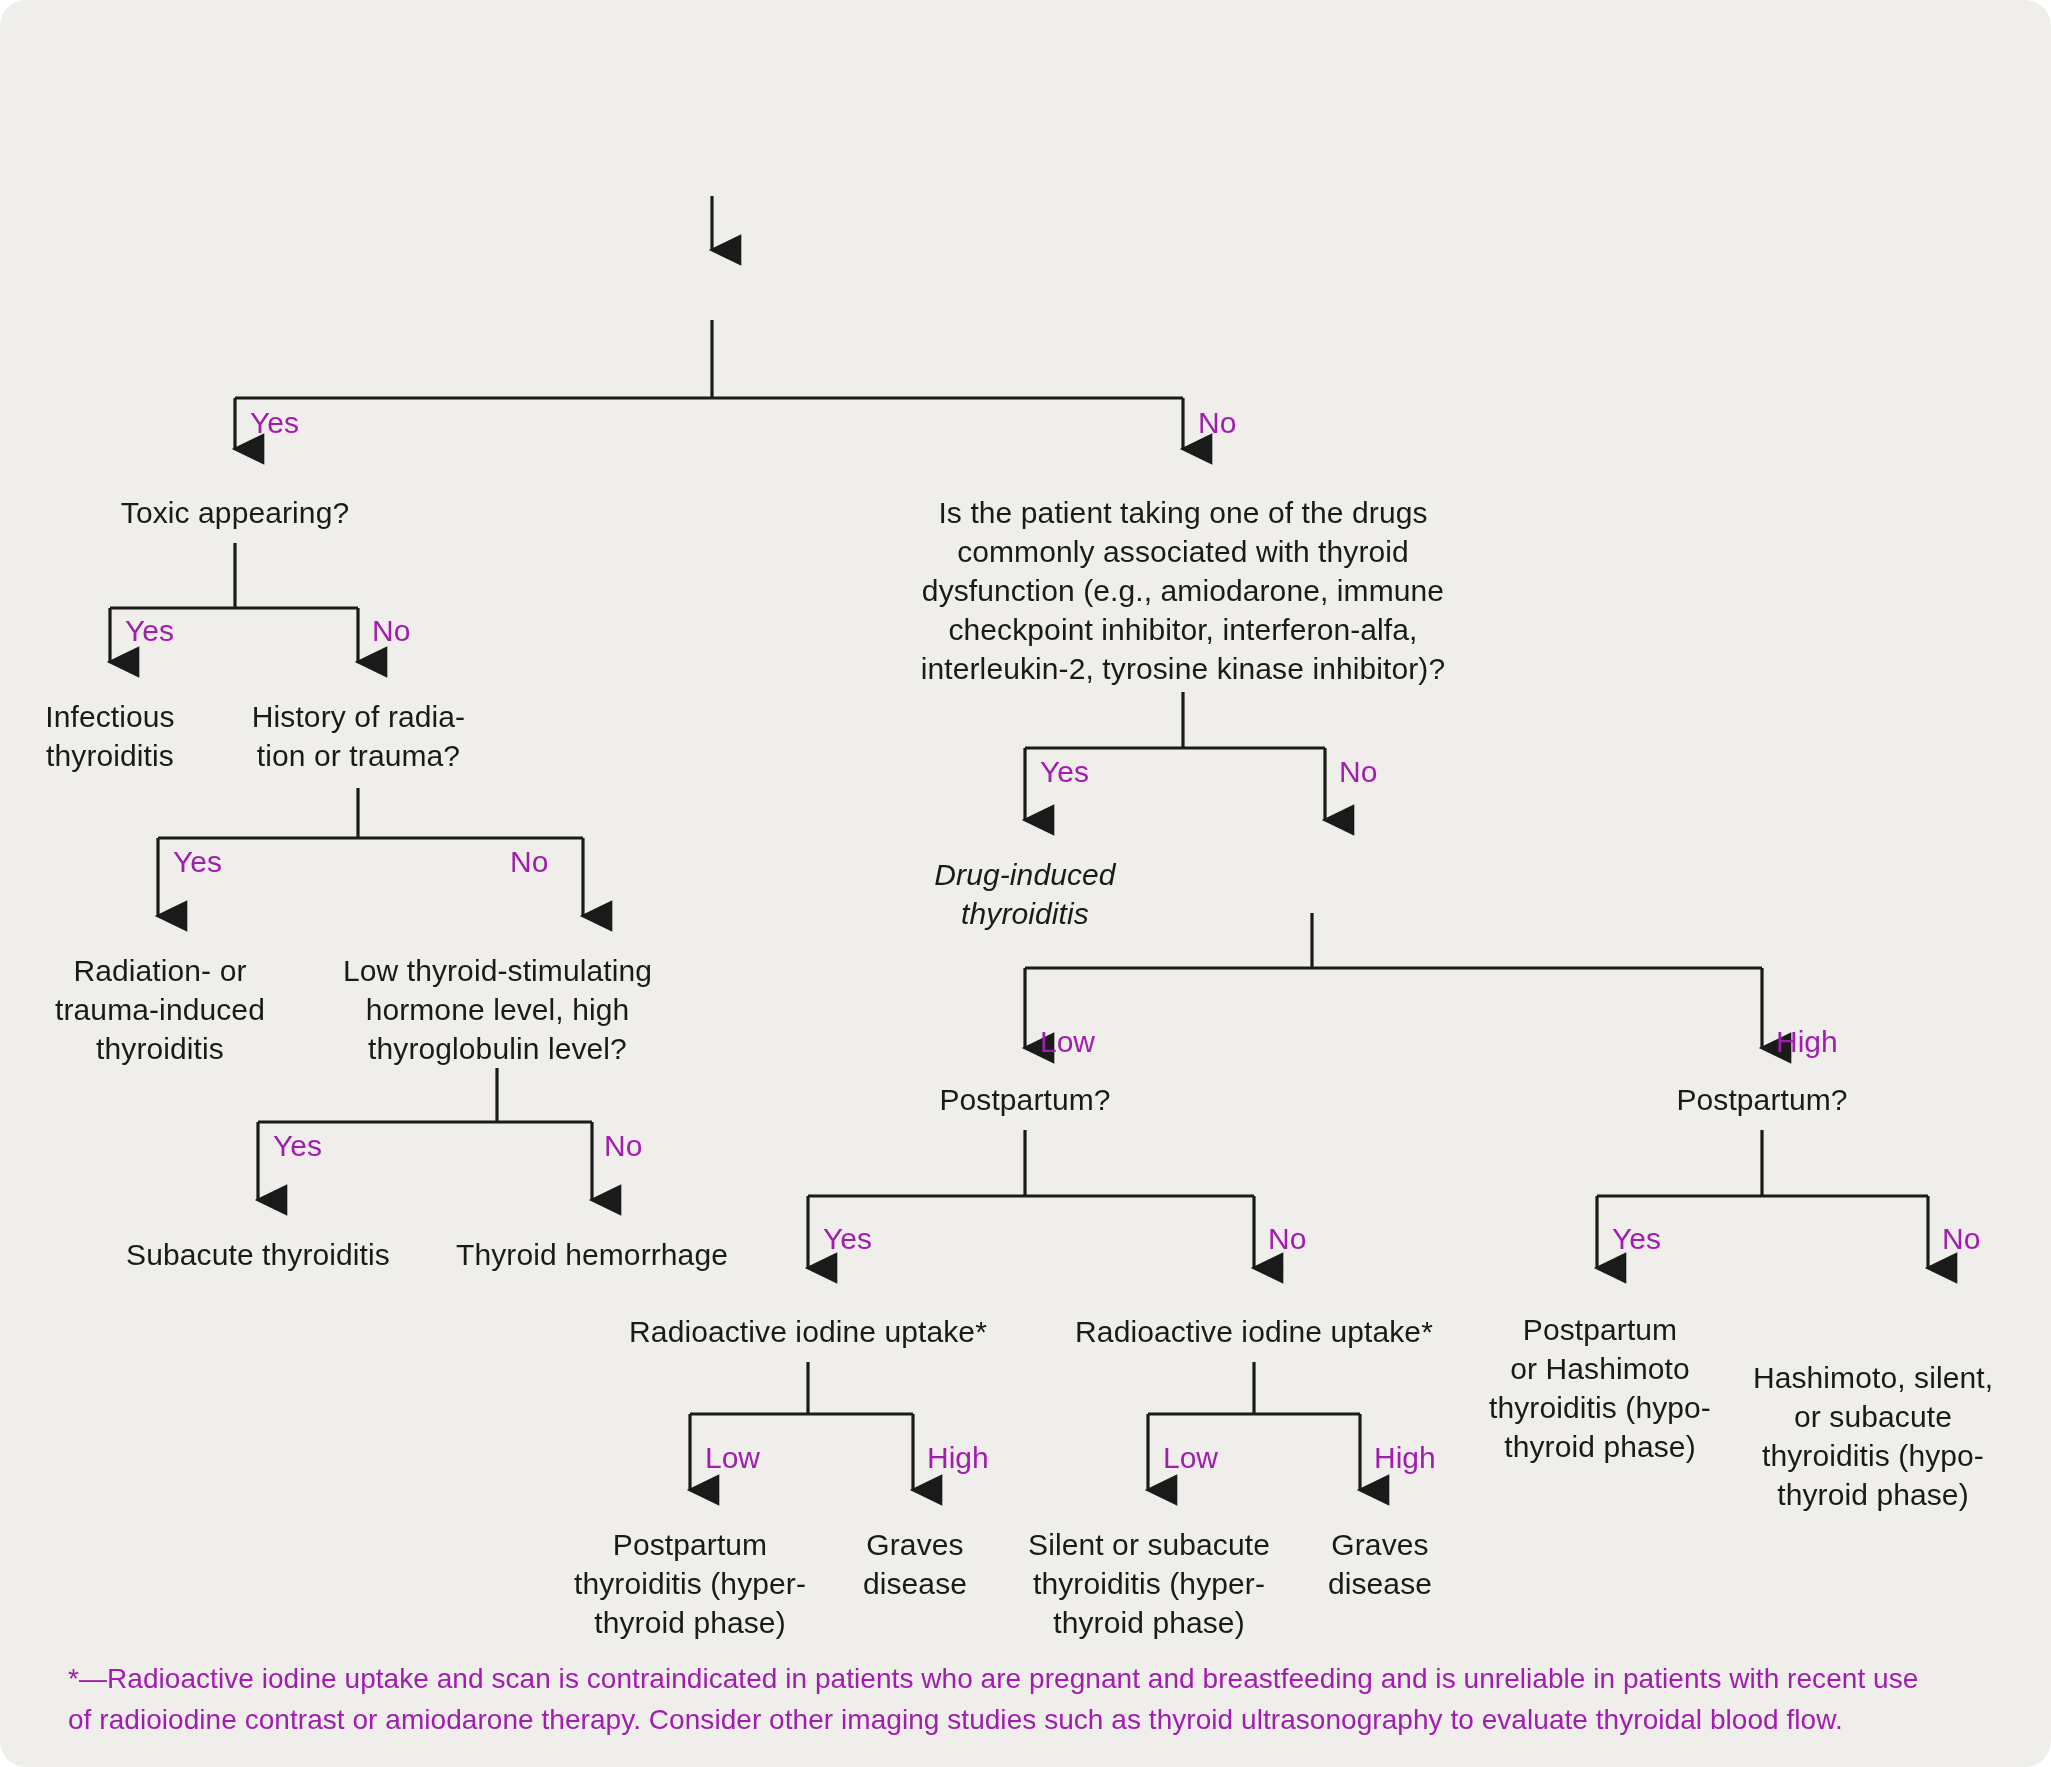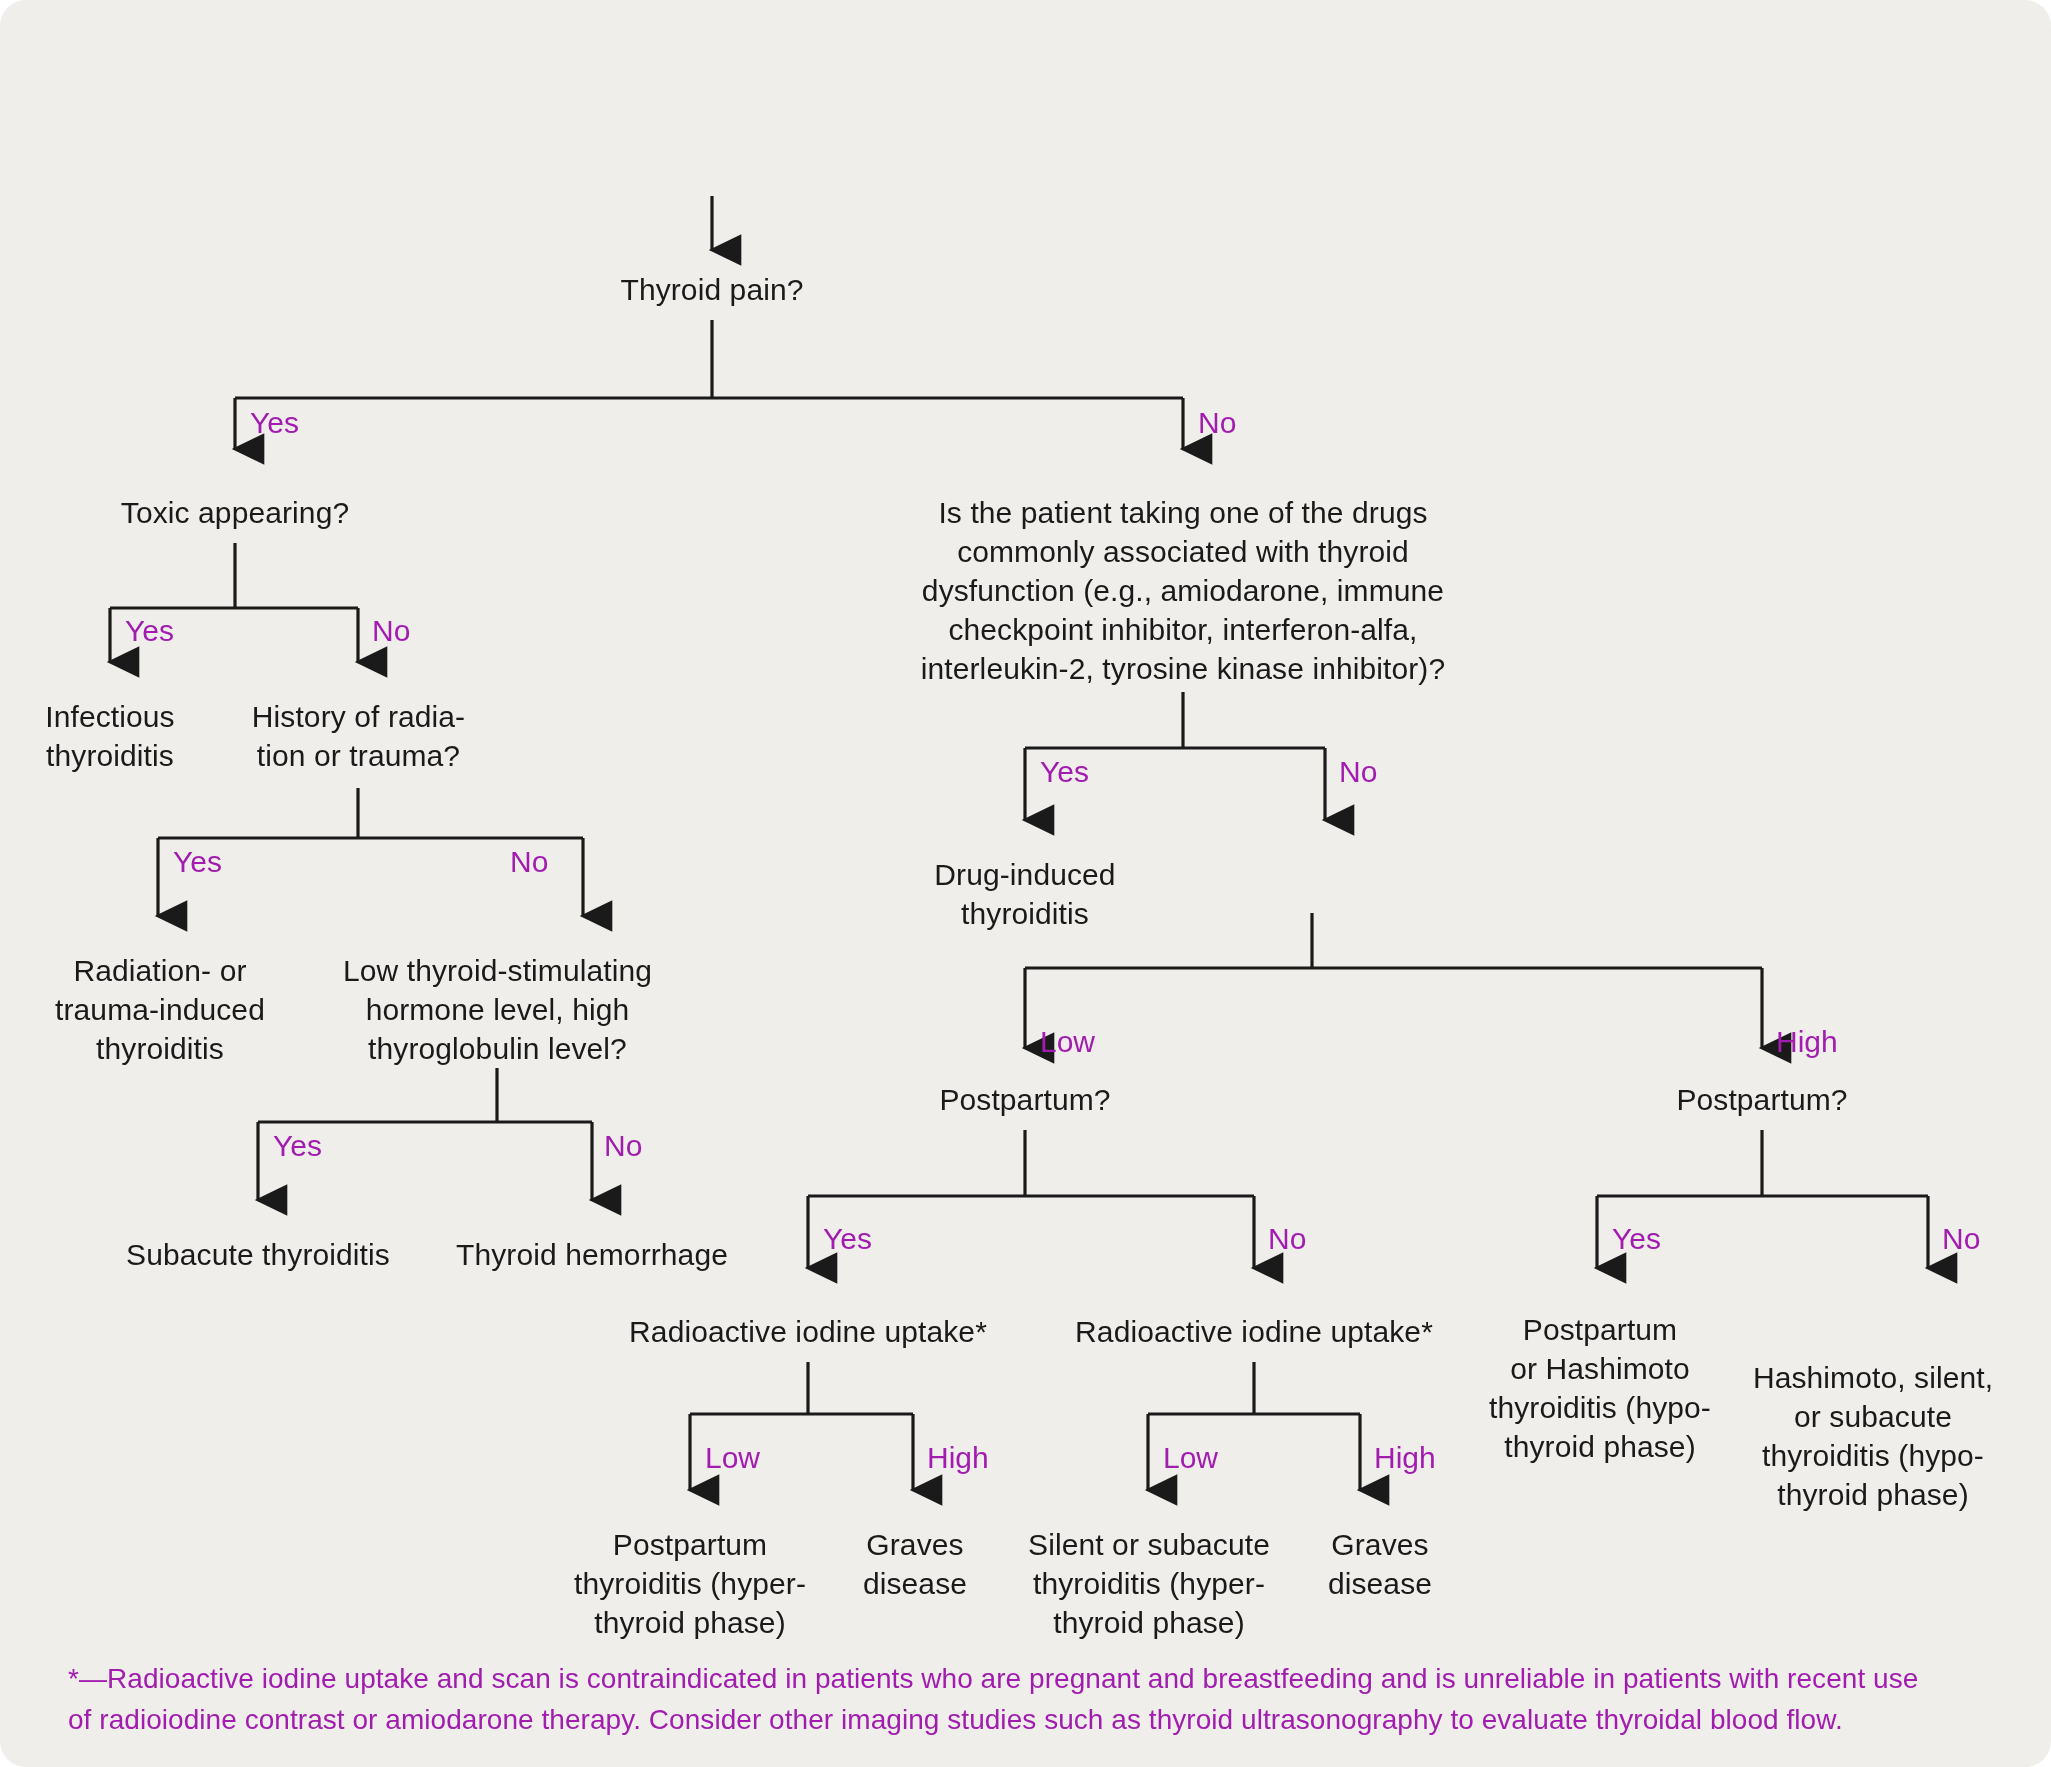--- a/index.html
+++ b/index.html
@@ -114,21 +114,20 @@
 
       <path d="M 1254 1362 L 1254 1414"></path>
       <path d="M 1148 1414 L 1360 1414"></path>
       <path d="M 1148 1414 L 1148 1490" marker-end="url(#arrow)"></path>
       <path d="M 1360 1414 L 1360 1490" marker-end="url(#arrow)"></path>
 
     </g>
   </svg>
 
 
-  <div class="node" style="left:478px; top:270px; width:468px;">Thyroid pain?</div>
 
   <div class="node" style="left:35px; top:493px; width:400px;">Toxic appearing?</div>
 
   <div class="node" style="left:0px; top:697px; width:220px;">Infectious
 thyroiditis</div>
 
   <div class="node" style="left:232px; top:697px; width:253px;">History of radia-
 tion or trauma?</div>
 
   <div class="node" style="left:25px; top:951px; width:270px;">Radiation- or
@@ -142,21 +141,21 @@
   <div class="node" style="left:98px; top:1235px; width:320px;">Subacute thyroiditis</div>
 
   <div class="node" style="left:432px; top:1235px; width:320px;">Thyroid hemorrhage</div>
 
   <div class="node" style="left:880px; top:493px; width:606px;">Is the patient taking one of the drugs
 commonly associated with thyroid
 dysfunction (e.g., amiodarone, immune
 checkpoint inhibitor, interferon-alfa,
 interleukin-2, tyrosine kinase inhibitor)?</div>
 
-  <div class="node" style="left:900px; top:855px; width:250px;">Drug-induced
+  <div class="node" style="left:900px; top:855px; width:250px;font-style:italic;">Drug-induced
 thyroiditis</div>
 
 
   <div class="node" style="left:885px; top:1080px; width:280px;">Postpartum?</div>
 
   <div class="node" style="left:1622px; top:1080px; width:280px;">Postpartum?</div>
 
   <div class="node" style="left:608px; top:1312px; width:400px;">Radioactive iodine uptake*</div>
 
   <div class="node" style="left:1054px; top:1312px; width:400px;">Radioactive iodine uptake*</div>

